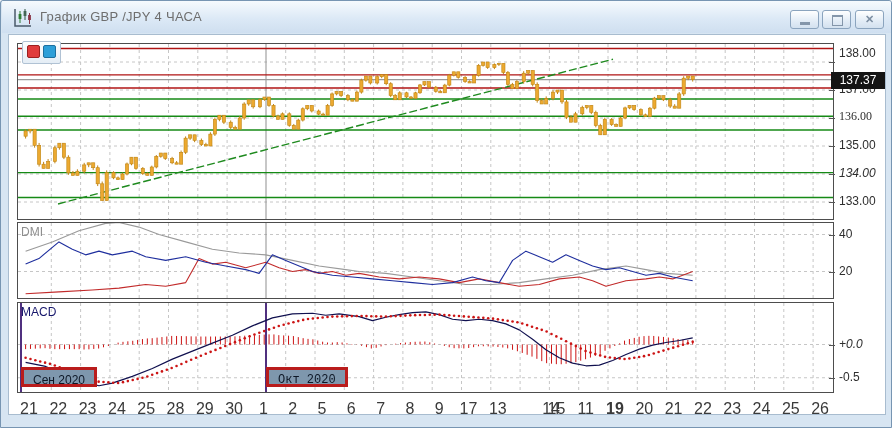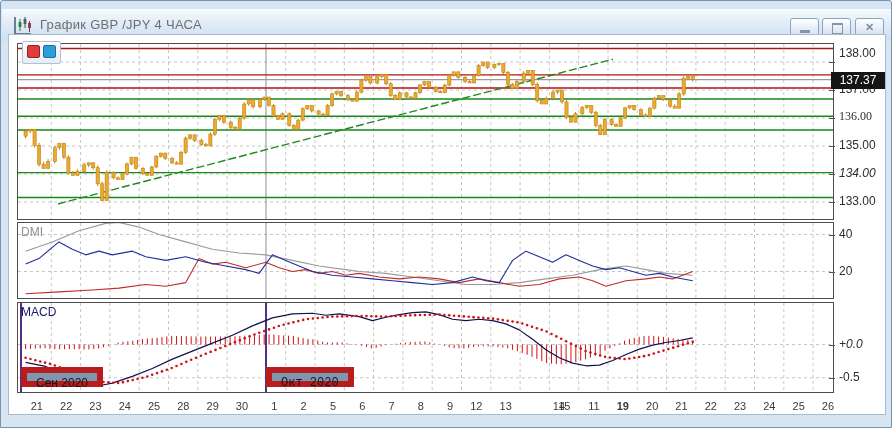--- a/index.html
+++ b/index.html
@@ -1,18 +1,18 @@
 <!DOCTYPE html>
 <html><head>
 <meta charset="utf-8">
 <style>
   html,body{margin:0;padding:0;background:#eef3f8;font-family:"Liberation Sans",sans-serif;}
   #win{position:relative;width:892px;height:428px;background:#d7e5f2;border:1px solid #7795b2;
        box-sizing:border-box;overflow:hidden;border-radius:3px 3px 0 0;}
-  #titlebar{position:absolute;left:1px;top:8px;width:890px;height:32px;
+  #titlebar{position:absolute;left:1px;top:0;width:890px;height:32px;
     background:linear-gradient(#f6fafd,#dce9f6 55%,#cfdff0);}
   #title-icon{position:absolute;left:10px;top:6px;width:22px;height:22px;}
   #title-text{position:absolute;left:38px;top:8px;font-size:13px;color:#6e6e6e;letter-spacing:.3px;white-space:nowrap;}
   .winbtn{position:absolute;top:9px;width:29px;height:19px;border:1px solid #8ba4be;border-radius:3px;
     background:linear-gradient(#ffffff,#e2ecf6 60%,#d3e1ef);box-sizing:border-box;cursor:default;}
   #btn-min{left:788px;} #btn-max{left:820px;} #btn-close{left:853px;}
   .winbtn .glyph{position:absolute;left:0;top:0;right:0;bottom:0;color:#7d8fa3;font-size:11px;
     text-align:center;line-height:17px;font-weight:bold;}
   #btn-min .bar{position:absolute;left:9px;top:11px;width:10px;height:3px;background:#8496aa;}
   #btn-max .box{position:absolute;left:9px;top:4px;width:9px;height:8px;border:1px solid #8496aa;border-top-width:2px;}
@@ -20,26 +20,26 @@
   .panel{position:absolute;}
   #toolbar{position:absolute;left:21px;top:40px;width:37px;height:21px;border:1px solid #b0c2d4;border-radius:2px;
     background:linear-gradient(#fdfefe,#e4edf5);} 
   .minibtn{position:absolute;top:3px;width:13px;height:13px;border-radius:2px;box-sizing:border-box;cursor:pointer;}
   #mini-red{left:4px;background:#e03c3c;border:1px solid #9c2020;}
   #mini-blue{left:20px;background:#2d9fd8;border:1px solid #1d6f9e;}
   .axis-label{position:absolute;font-size:12px;color:#2e2e2e;white-space:nowrap;}
   .tick{position:absolute;width:6px;height:1px;background:#555;}
   #price-box{position:absolute;left:830px;top:71px;width:54px;height:17px;background:#141414;color:#ffffff;
     font-size:12px;text-align:center;line-height:17px;}
-  .date-label{position:absolute;top:399px;width:28px;text-align:right;font-size:11px;color:#3a3a3a;}
+  .date-label{position:absolute;top:399px;width:28px;text-align:center;font-size:16px;color:#3a3a3a;}
   .ind-label{position:absolute;font-size:12px;}
   #dmi-label{left:20px;top:224px;color:#8e8e8e;}
   #macd-label{left:20px;top:304px;color:#16166b;}
   .month-box{position:absolute;top:366px;height:20px;line-height:20px;padding:0 9px;background:#7e97ad;
-    border:6px solid #b91c1c;color:#0d1726;font-size:12px;box-sizing:border-box;}
+    border:3px solid #b91c1c;color:#0d1726;font-size:12px;box-sizing:border-box;}
   #month-sep{left:20px;} #month-oct{left:265px;font-family:Liberation Mono, monospace;}
 </style>
 </head>
 <body>
 
 <div id="win">
   <div id="titlebar">
     <svg id="title-icon" viewBox="0 0 22 22">
       <path d="M3 2 V19 H19" stroke="#4a5a6a" stroke-width="1.5" fill="none"></path>
       <line x1="8" y1="4" x2="8" y2="16" stroke="#2e7d32" stroke-width="1"></line>
@@ -781,21 +781,21 @@
       <div class="date-label" style="left: 160.5px;">28</div>
       <div class="date-label" style="left: 189.8px;">29</div>
       <div class="date-label" style="left: 219.1px;">30</div>
       <div class="date-label" style="left: 248.4px;">1</div>
       <div class="date-label" style="left: 277.7px;">2</div>
       <div class="date-label" style="left: 307px;">5</div>
       <div class="date-label" style="left: 336.3px;">6</div>
       <div class="date-label" style="left: 365.6px;">7</div>
       <div class="date-label" style="left: 394.9px;">8</div>
       <div class="date-label" style="left: 424.2px;">9</div>
-      <div class="date-label" style="left: 453.5px;">12</div>
+      <div class="date-label" style="left: 453.5px;">17</div>
       <div class="date-label" style="left: 482.8px;">13</div>
       <div class="date-label" style="left: 512.1px; margin-left: 24px;">14</div>
       <div class="date-label" style="left: 541.4px;">15</div>
       <div class="date-label" style="left: 570.7px;">11</div>
       <div class="date-label" style="left: 600px; font-weight: bold;">19</div>
       <div class="date-label" style="left: 629.3px;">20</div>
       <div class="date-label" style="left: 658.6px;">21</div>
       <div class="date-label" style="left: 687.9px;">22</div>
       <div class="date-label" style="left: 717.2px;">23</div>
       <div class="date-label" style="left: 746.5px;">24</div>

